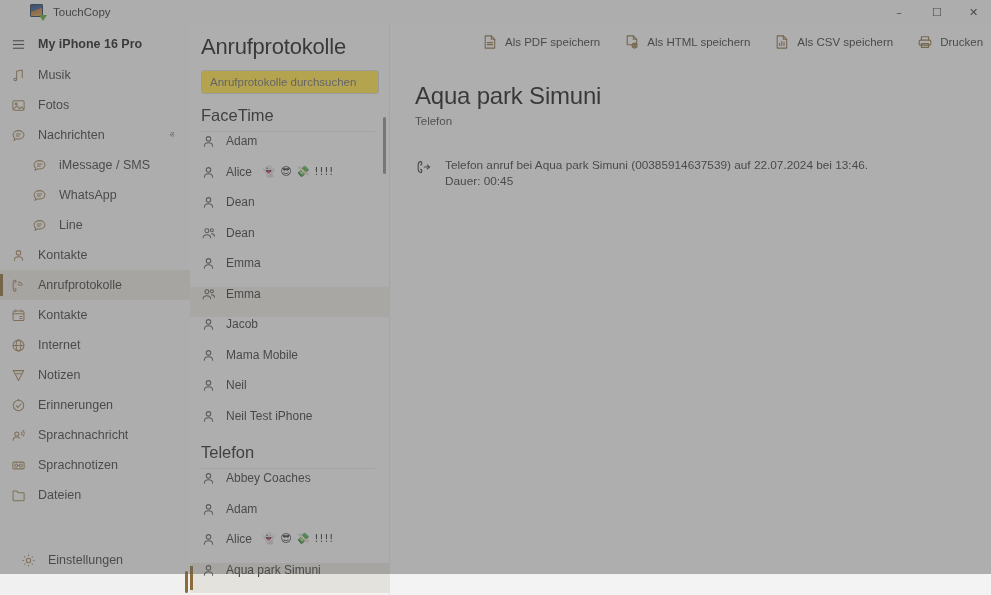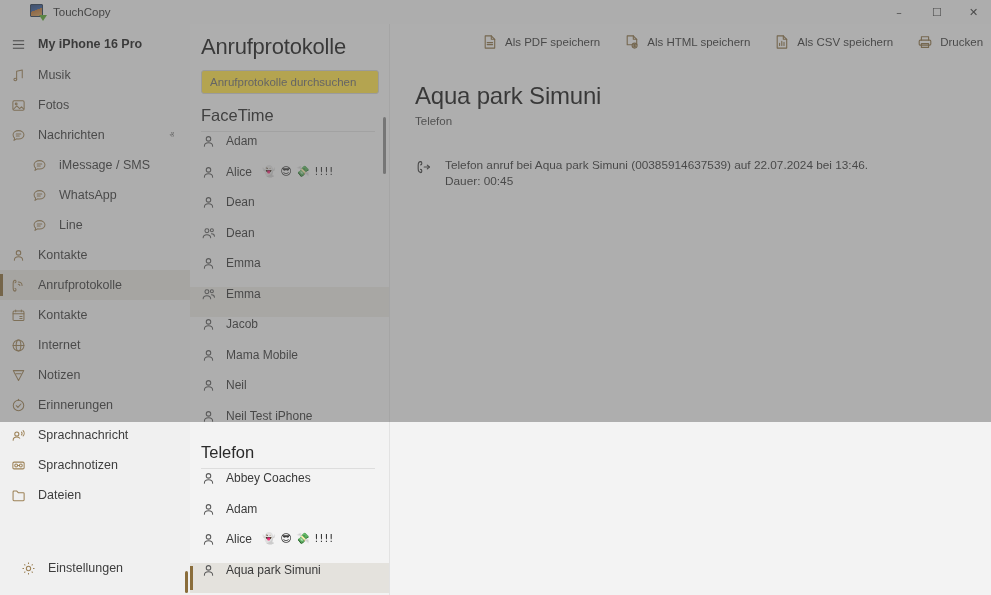--- a/index.html
+++ b/index.html
@@ -9,21 +9,21 @@
     height: 595px;
     overflow: hidden;
     font-family: "Liberation Sans", sans-serif;
     background: #ffffff;
   }
 
   
   #app-root {
     position: relative;
     width: 991px;
-    height: 422px;
+    height: 574px;
     background: #f3f3f3;
   }
   #dim-overlay {
     position: absolute;
     inset: 0;
     background: rgba(90, 90, 90, 0.45);
     pointer-events: none;
     z-index: 999;
   }
 
@@ -133,21 +133,21 @@
   }
   .side-ico svg { width: 15px; height: 15px; display: block; }
   .chevron {
     position: absolute;
     right: 16px;
     font-size: 9px;
     color: #6d6d6d;
     font-family: "DejaVu Sans", sans-serif;
   }
   .side-spacer { flex: 1 1 auto; }
-  .side-row.settings { margin-bottom: 12px; padding-left: 20px; }
+  .side-row.settings { margin-bottom: 20px; padding-left: 20px; }
   .sidebar-scroll-tick {
     position: absolute;
     right: 2px;
     bottom: 2px;
     width: 3px;
     height: 22px;
     background: #8a6d3b;
     border-radius: 2px;
   }
 

